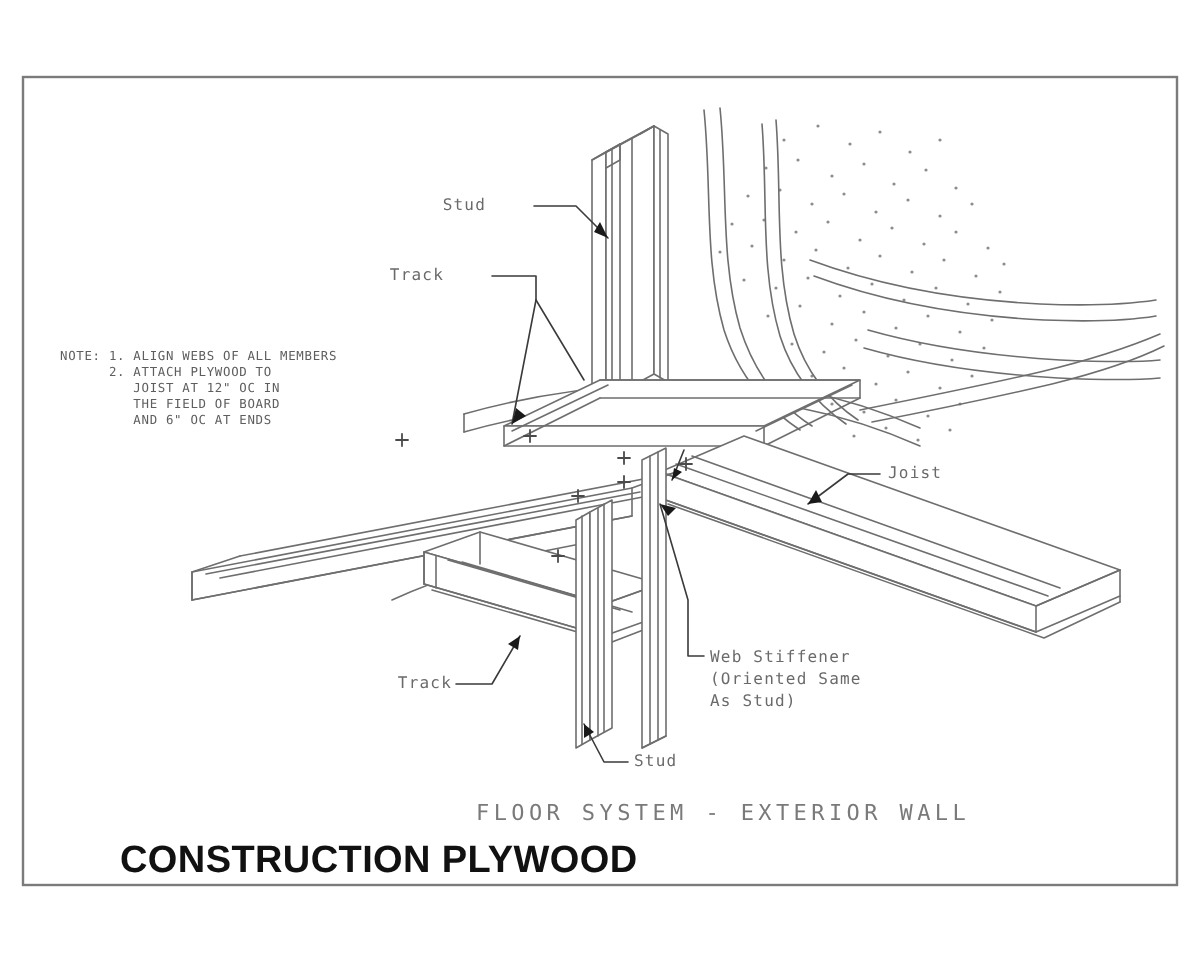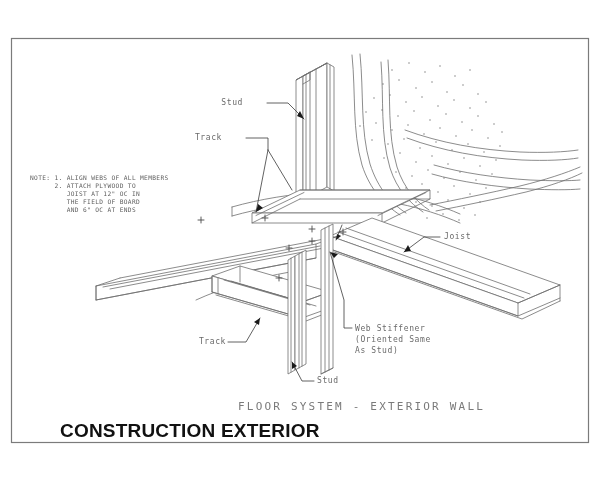--- a/index.html
+++ b/index.html
@@ -371,15 +371,15 @@
     <g>
       <text class="cad-text" x="355" y="331">Web Stiffener</text>
       <text class="cad-text" x="355" y="342">(Oriented Same</text>
       <text class="cad-text" x="355" y="353">As Stud)</text>
     </g>
 
     <text class="subtitle-text" x="238" y="410">FLOOR SYSTEM - EXTERIOR WALL</text>
 
   </svg>
 
-  <div class="title-text">CONSTRUCTION EXTERIOR</div>
+  <div class="title-text">CONSTRUCTION PLYWOOD</div>
 
 </div>
 
 </body></html>

